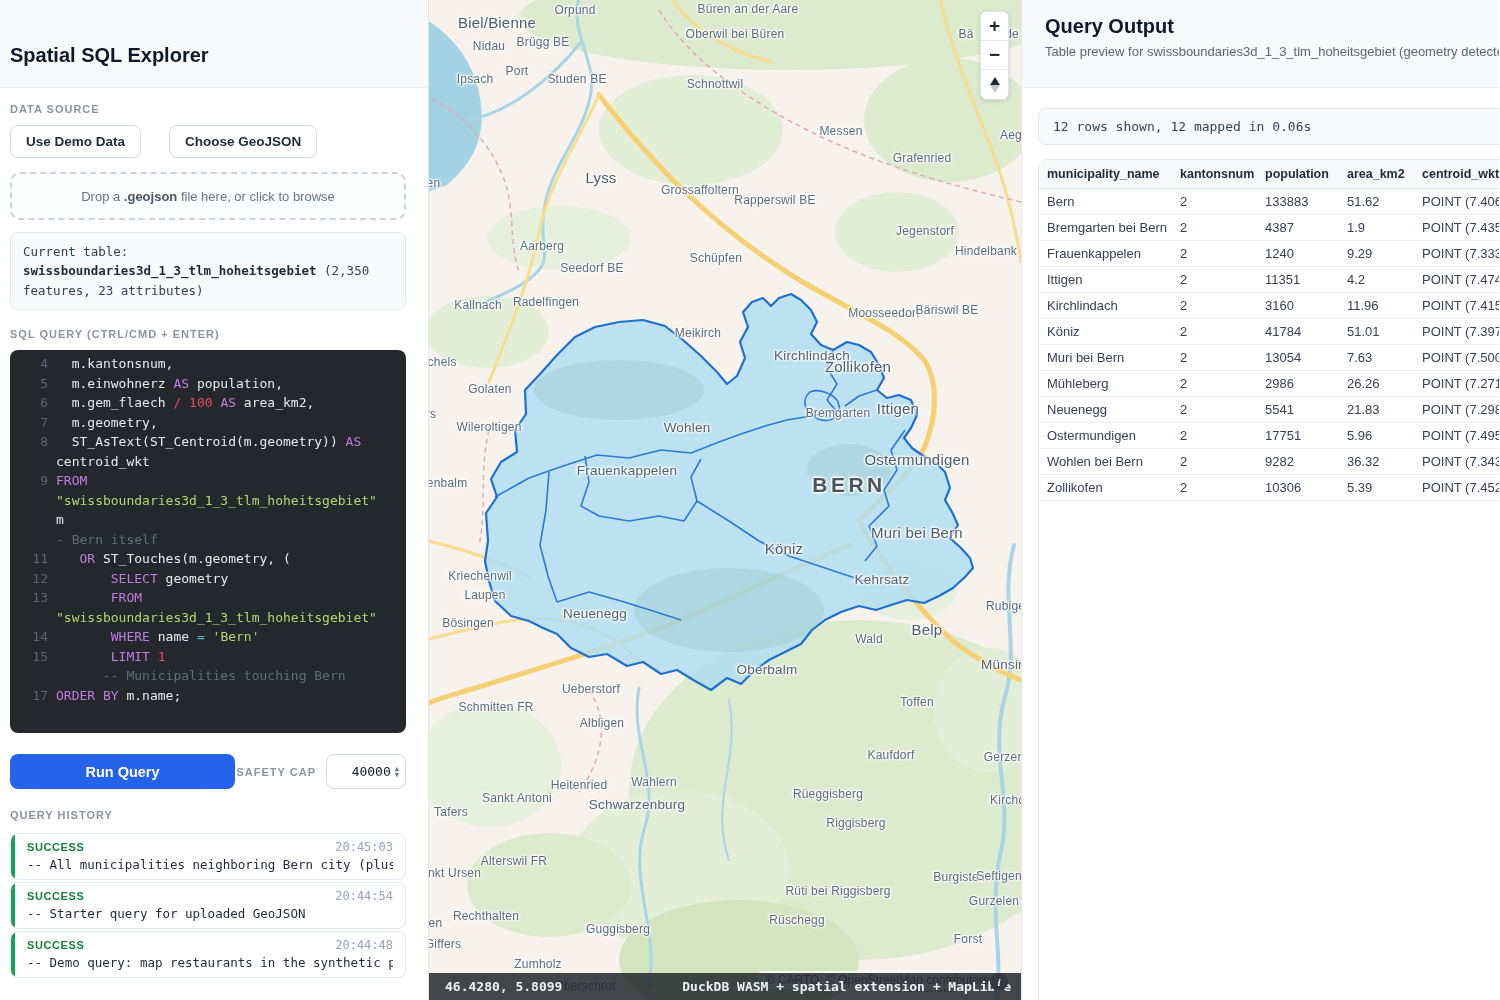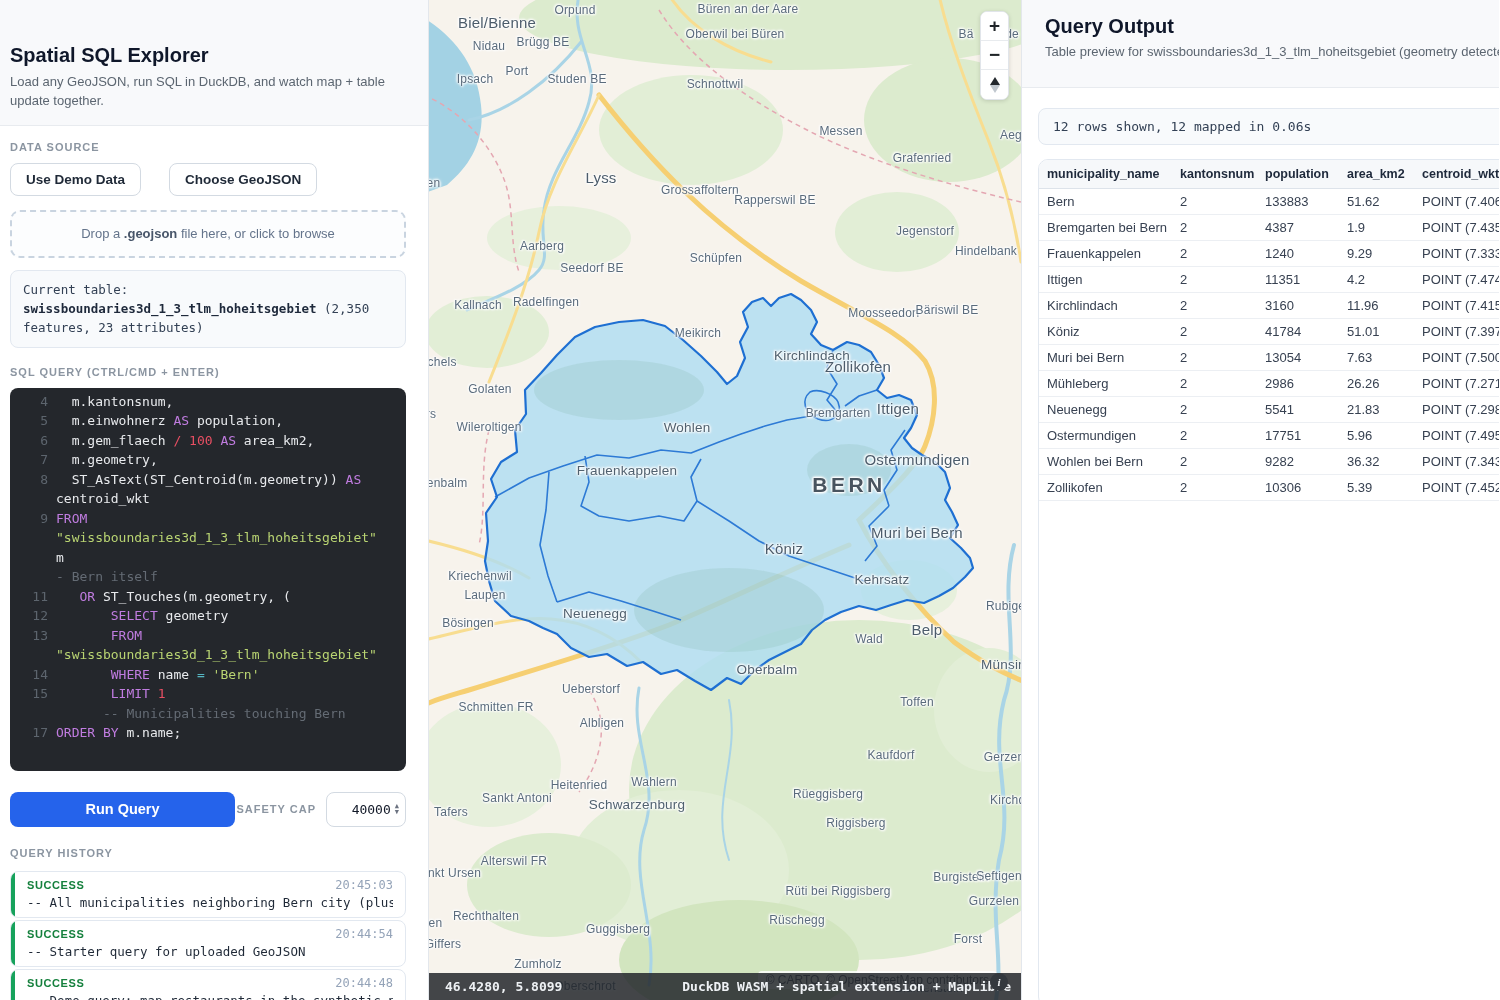--- a/index.html
+++ b/index.html
@@ -80,21 +80,20 @@
   table.res td { font-size:13px; color:#374151; padding:5px 6px 5px 8px; border-bottom:1px solid #eceff3; white-space:nowrap; overflow:hidden; }
 </style>
 </head>
 <body>
 
 <div class="root">
 
   <div class="sidebar">
     <div class="sb-header">
       <div class="sb-title">Spatial SQL Explorer</div>
-      <div class="sb-sub">Load any GeoJSON, run SQL in DuckDB, and watch map + table update together.</div>
     </div>
     <div class="sb-body">
       <div class="sec-label">DATA SOURCE</div>
       <div class="btn-row">
         <button class="btn">Use Demo Data</button>
         <button class="btn">Choose GeoJSON</button>
       </div>
       <div class="dropzone">
         <span><span>Drop a </span><b>.geojson</b><span> file here, or click to browse</span></span>
       </div>

